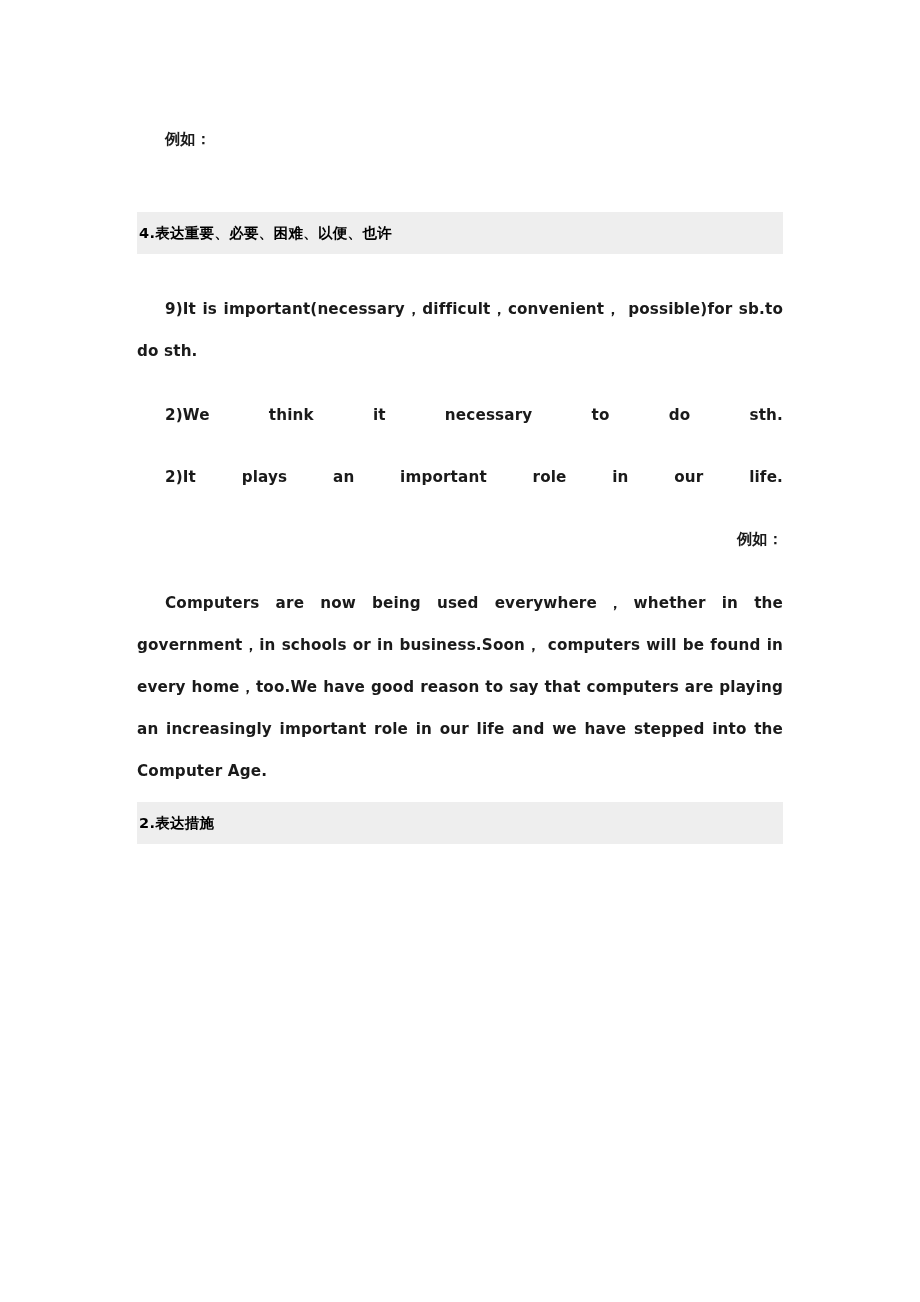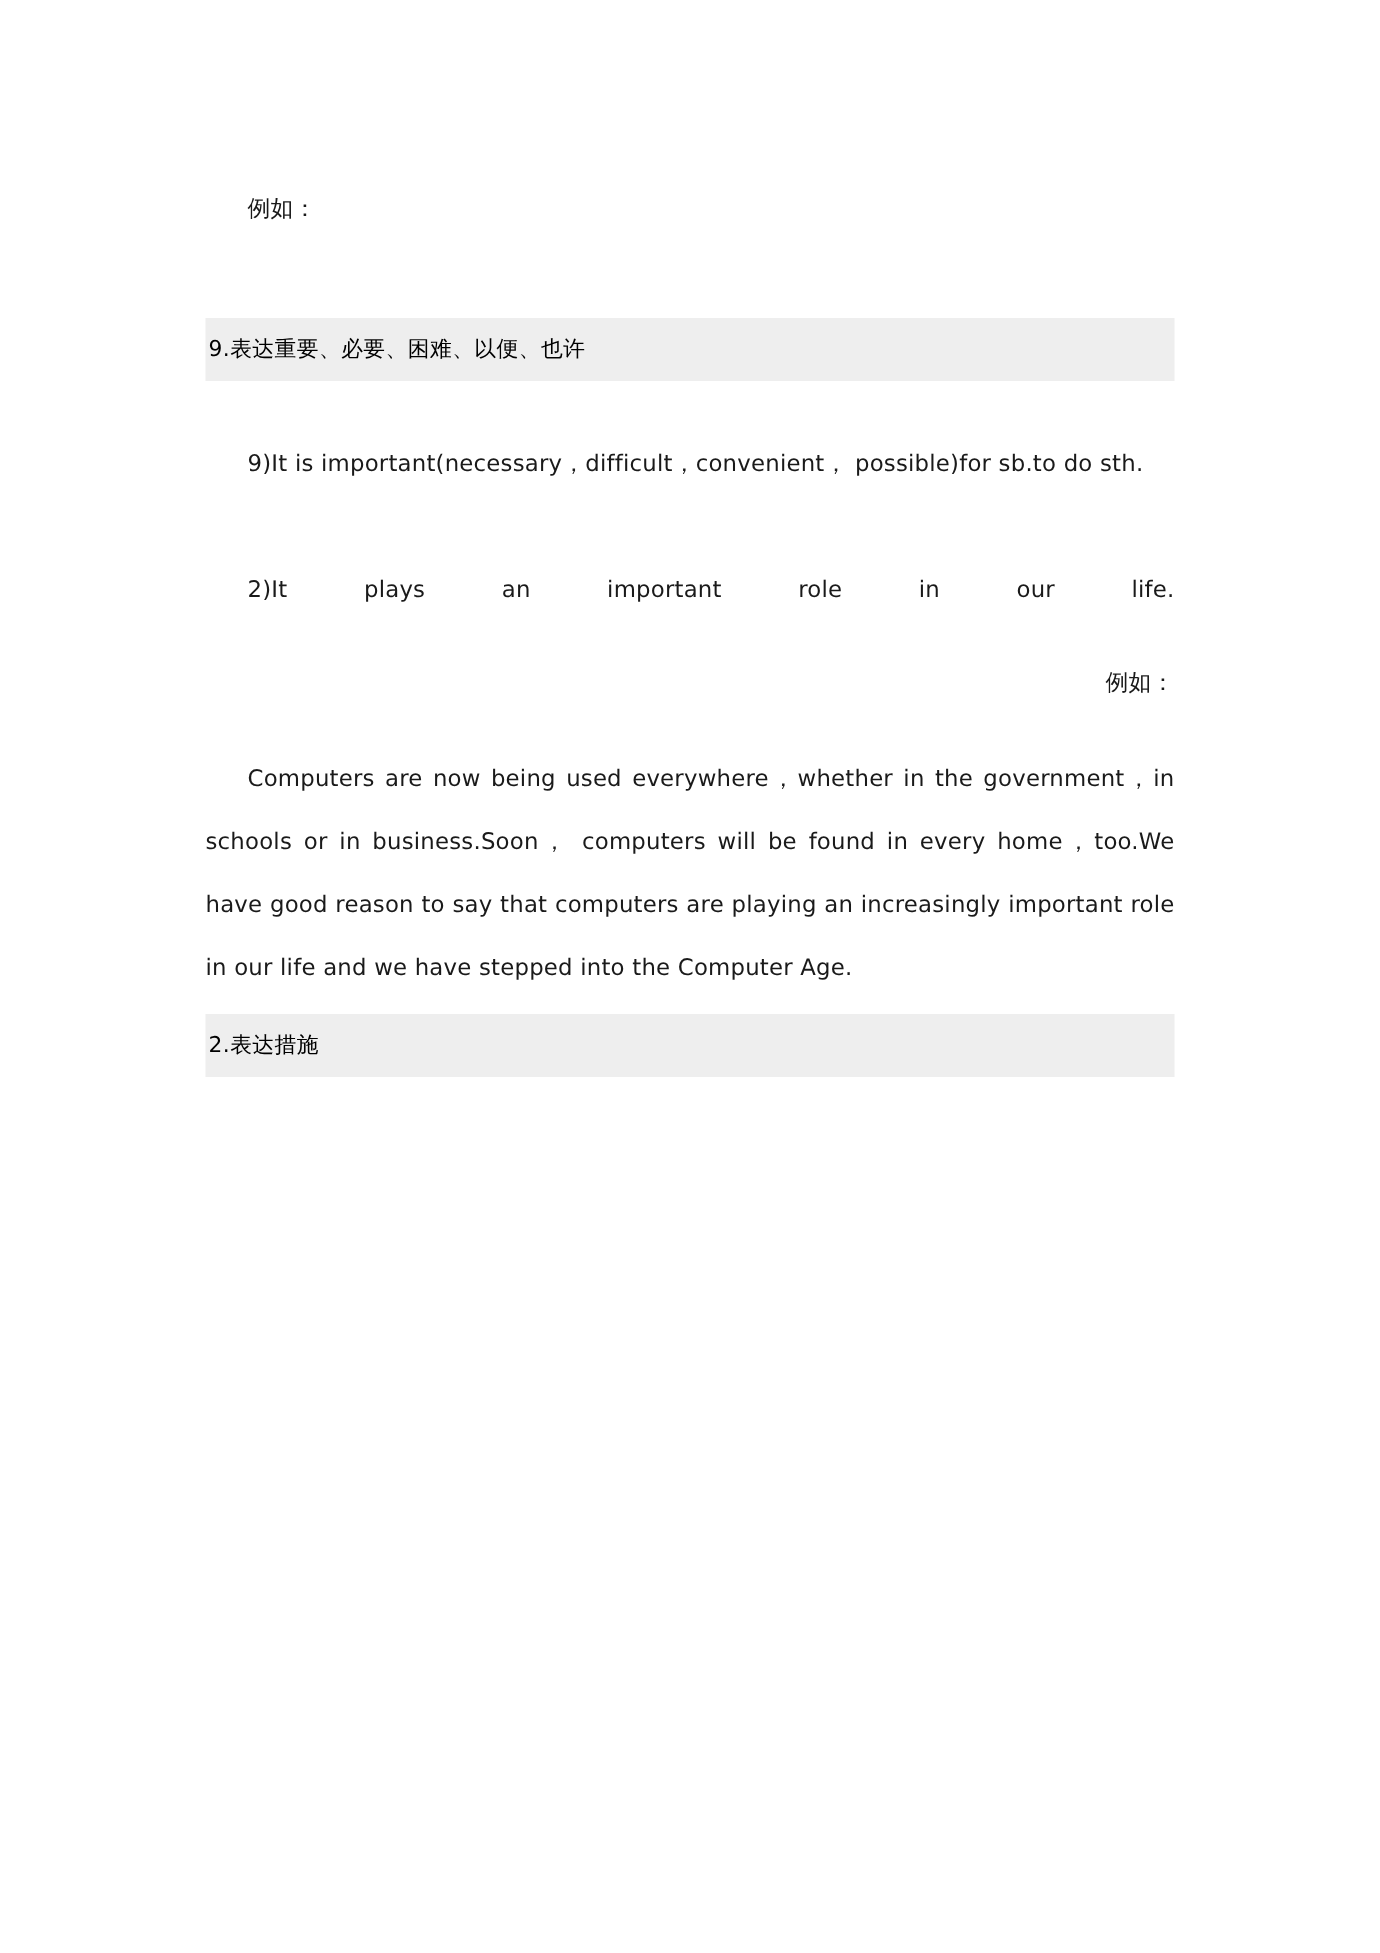--- a/index.html
+++ b/index.html
@@ -18,20 +18,21 @@
     height: 1302px;
     background: #ffffff;
     overflow: hidden;
     box-sizing: border-box;
   }
   .content {
     position: absolute;
     left: 137px;
     top: 0;
     width: 646px;
+    font-weight: bold;
   }
 
   
   .para {
     font-size: 15.2px;
     line-height: 42px;
     text-align: justify;
     text-justify: inter-word;
     margin: 0;
     color: #1a1a1a;
@@ -85,28 +86,29 @@
 
     <div class="sp-top"></div>
 
     <p class="para indent cjk">例如：</p>
 
     <div class="sp-a"></div>
 
 
     <div class="sp-b"></div>
 
-    <div class="section-bar cjk">9.表达重要、必要、困难、以便、也许</div>
+    <div class="section-bar cjk">4.表达重要、必要、困难、以便、也许</div>
 
     <div class="sp-c"></div>
 
     <p class="para indent">9)It is important(necessary，difficult，convenient， possible)for sb.to do sth.</p>
 
     <div class="sp-d"></div>
 
+    <p class="para indent stretch">2)We think it necessary to do sth.</p>
 
     <div class="sp-e"></div>
 
     <p class="para indent stretch">2)It plays an important role in our life.</p>
 
     <div class="sp-f"></div>
 
     <p class="para right cjk">例如：</p>
 
     <div class="sp-g"></div>

